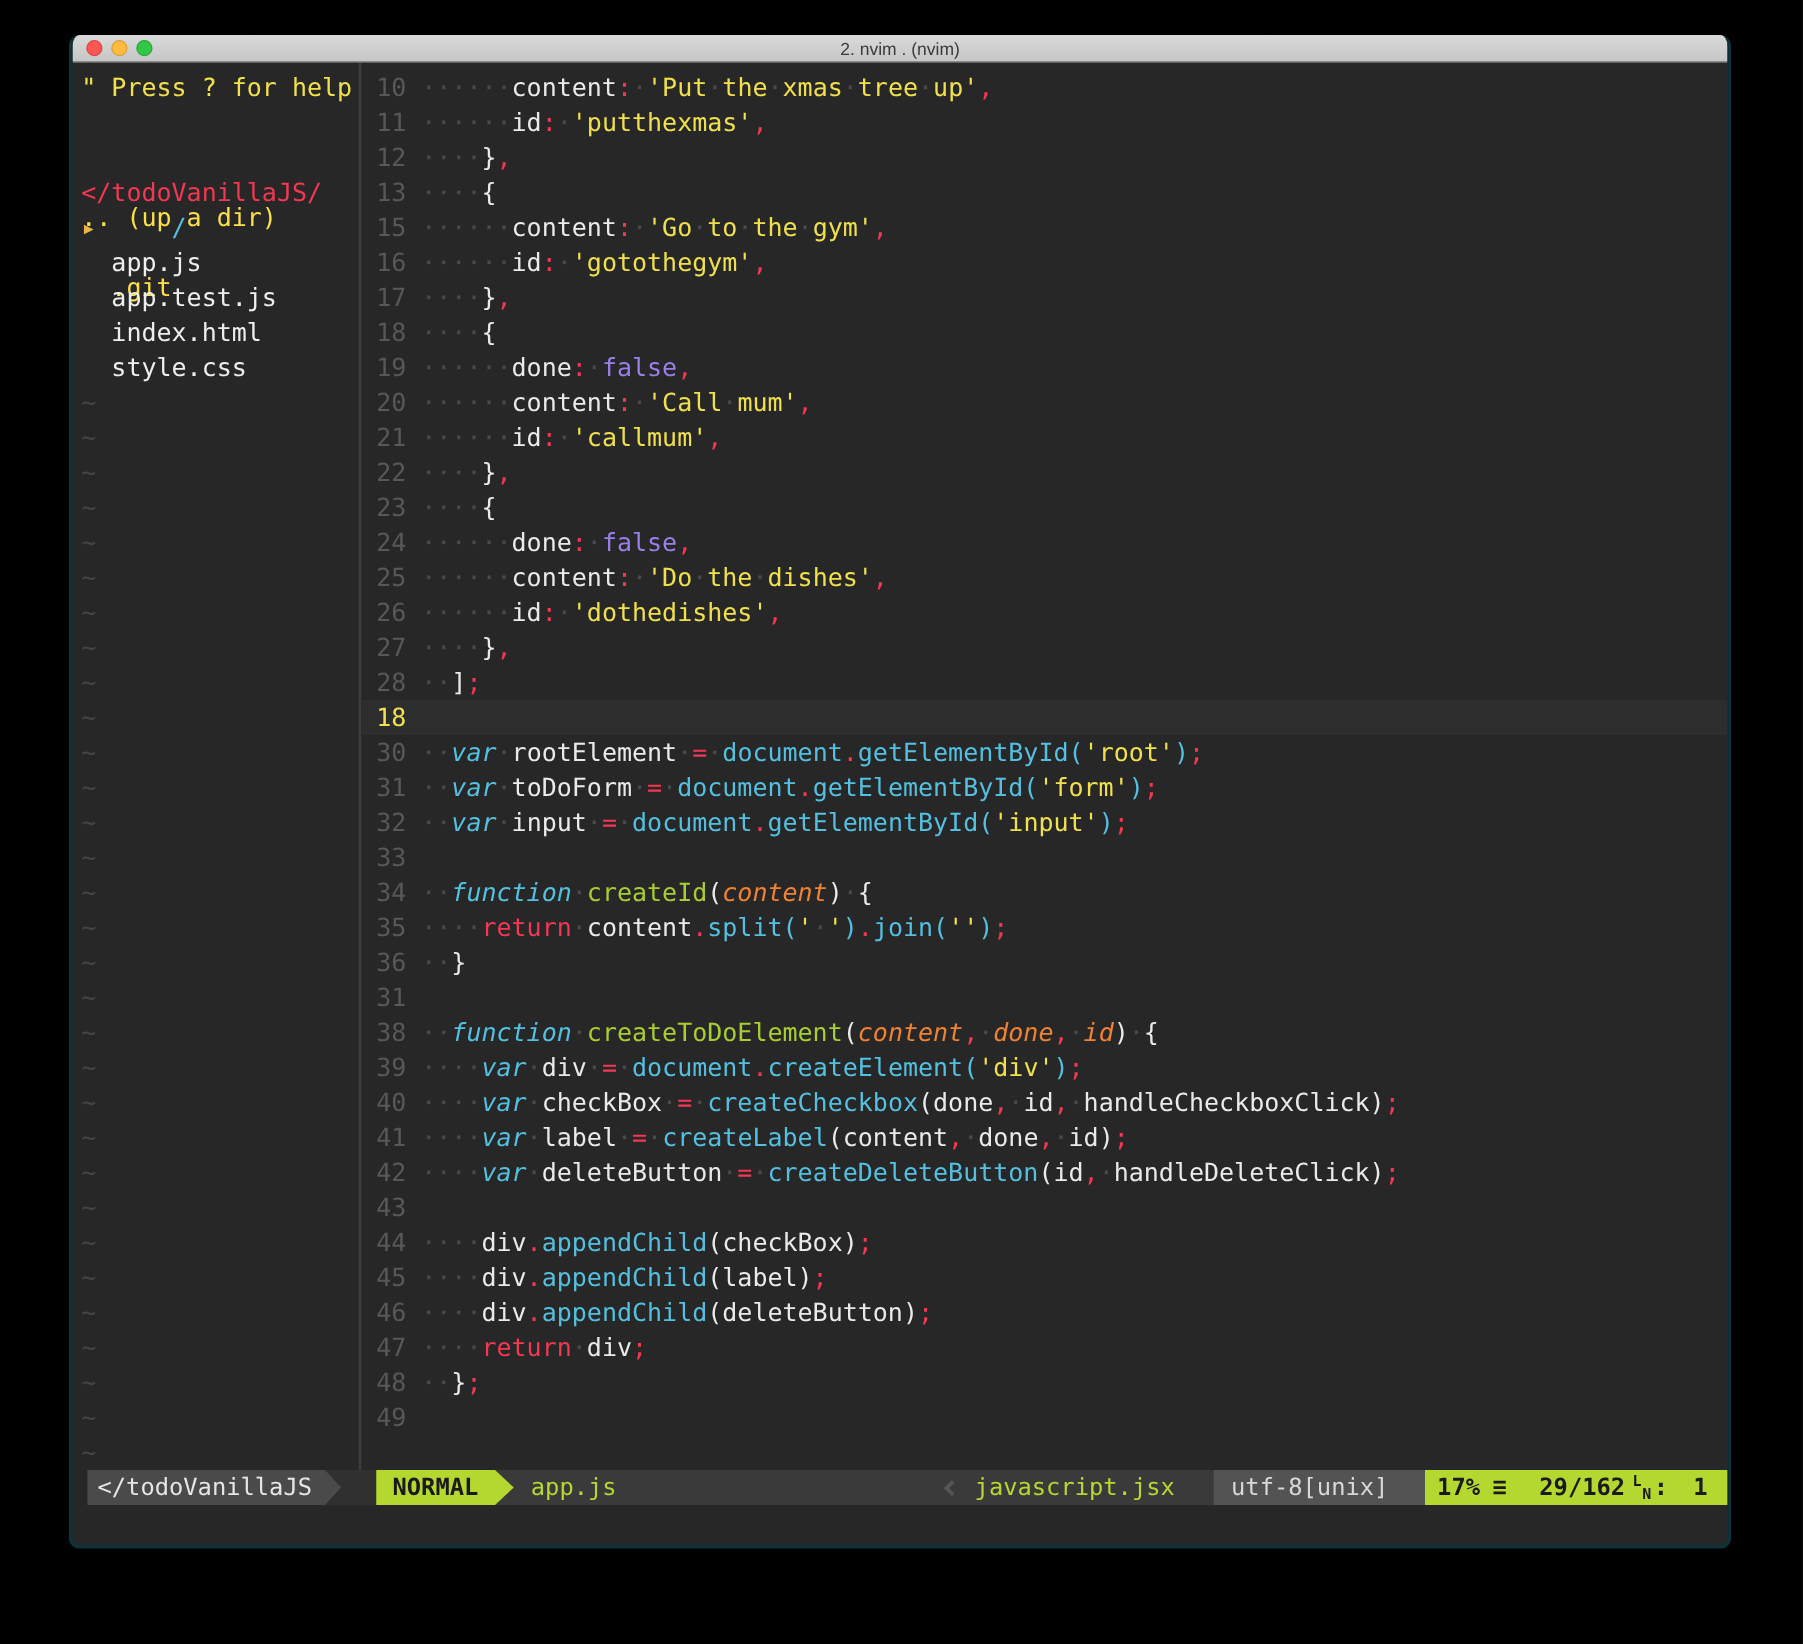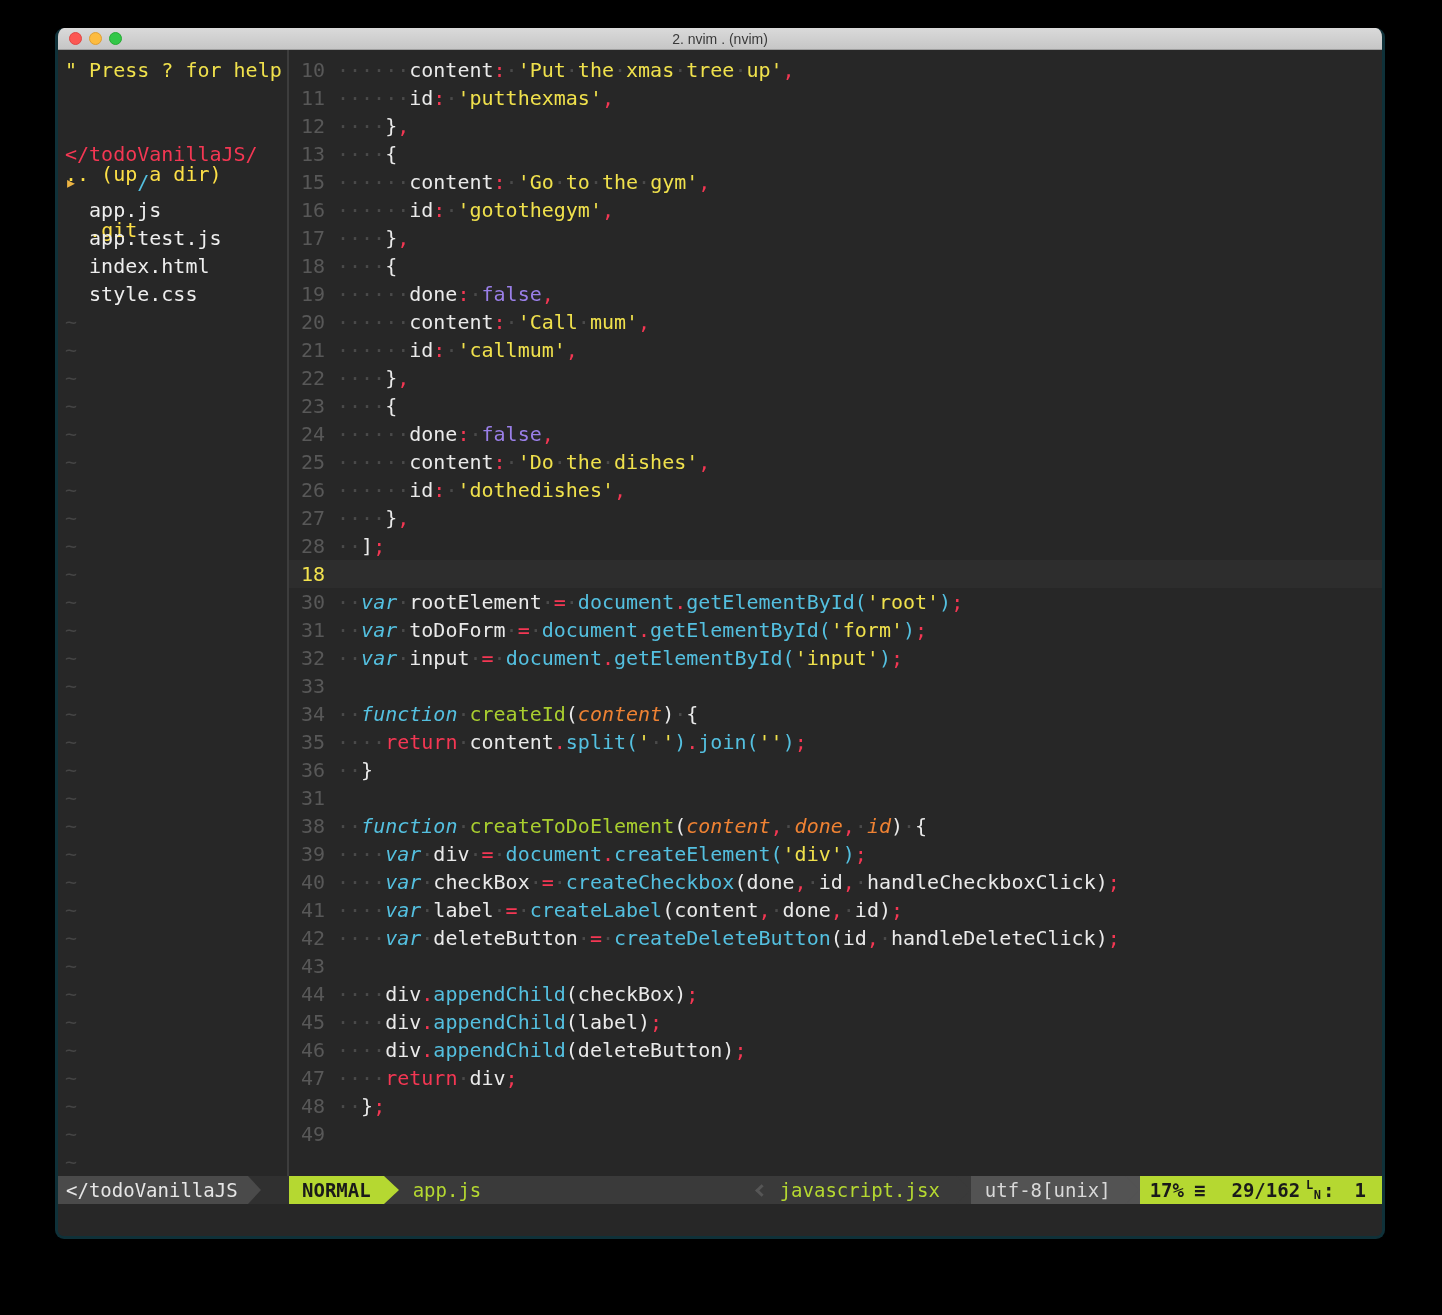--- a/index.html
+++ b/index.html
@@ -51,21 +51,21 @@
   .sy{color:#f0e14c;}
   .sv{color:#fde047;margin-top:48px;}
   .sr{color:#f43753;}
   .sc{color:#54c0e0;}
   .sa{color:#edb443;}
   .sw{color:#eeeeee;}
   .stil{color:#454545;}
 
   
   .statusline{height:28px;flex:none;display:flex;font-size:19px;line-height:28px;}
-  .sl-left{width:231px;flex:none;display:flex;background:#303030;}
+  .sl-left{width:231px;flex:none;display:flex;background:#303030;margin-left:12px;}
   .sl-left .seg{background:#4a4a4a;color:#e6e6e6;padding:0 10px 0 8px;white-space:pre;}
   .tri{width:0;height:0;border-top:14px solid transparent;border-bottom:14px solid transparent;flex:none;}
   .tri.gray{border-left:13px solid #4a4a4a;}
   .tri.lime{border-left:15px solid #b5d831;}
   .tri.dark-on-gray{border-left:15px solid #3a3a3a;}
   .tri.gray-on-lime{border-left:15px solid #535353;}
   .sl-right{flex:1;display:flex;background:#3a3a3a;align-items:stretch;justify-content:flex-end;}
   .seg-mode{background:#b5d831;color:#1a1a1a;font-weight:bold;padding:0 13px;white-space:pre;}
   .seg-file{color:#b5d831;padding-left:14px;white-space:pre;}
   .sl-spacer{flex:1;}

